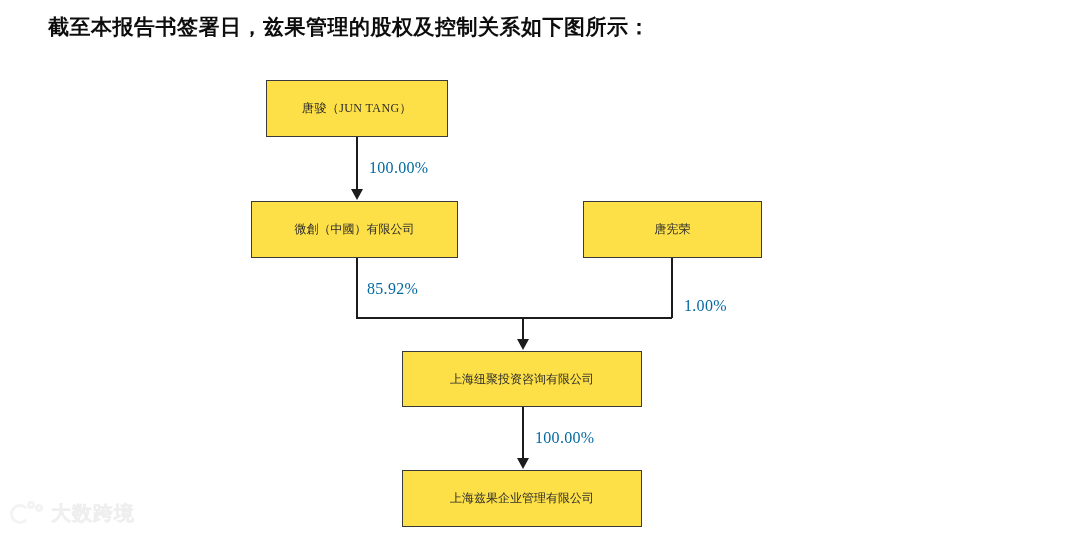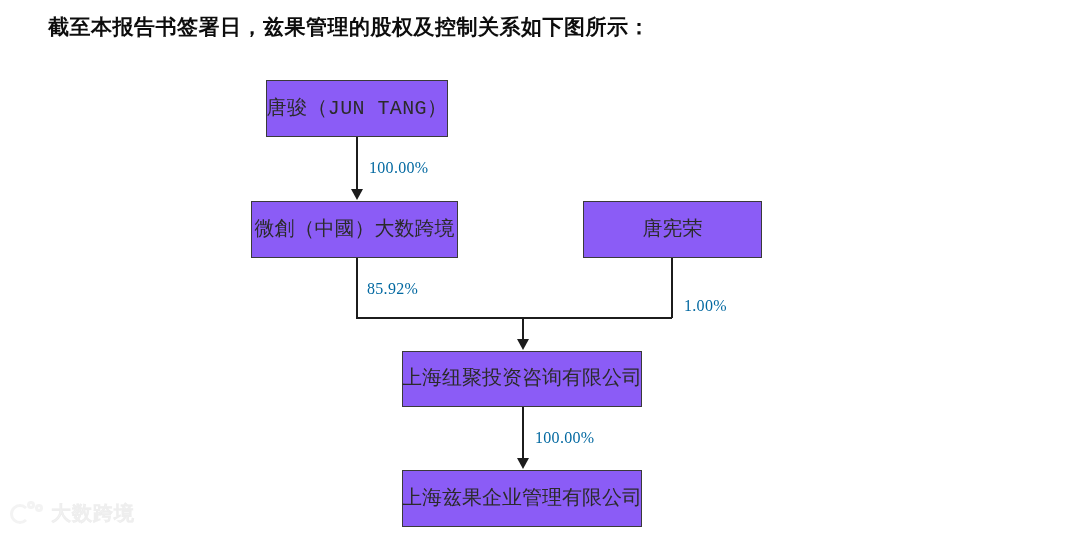--- a/index.html
+++ b/index.html
@@ -28,30 +28,29 @@
     font-weight: bold;
     letter-spacing: 0.5px;
     white-space: nowrap;
     color: #0d0d0d;
   }
 
   
   .node {
     position: absolute;
     border: 1.6px solid #3a3a3a;
-    background: #8b5cf6;
+    background: #fde047;
     display: flex;
     align-items: center;
     justify-content: center;
     text-align: center;
-    font-size: 20px;
+    font-size: 12px;
     color: #2b2b2b;
     line-height: 1.2;
     white-space: nowrap;
-    font-family: Liberation Mono, monospace;
   }
   .node.latin { letter-spacing: 0.4px; }
 
   #node-tangjun   { left: 266px; top: 80px;  width: 182px; height: 57px; }
   #node-weichuang { left: 251px; top: 201px; width: 207px; height: 57px; }
   #node-tangxr    { left: 583px; top: 201px; width: 179px; height: 57px; }
   #node-niuju     { left: 402px; top: 351px; width: 240px; height: 56px; }
   #node-ziguo     { left: 402px; top: 470px; width: 240px; height: 57px; }
 
   
@@ -148,21 +147,21 @@
 <div id="canvas">
 
   <div class="heading">截至本报告书签署日，兹果管理的股权及控制关系如下图所示：</div>
 
   <div class="node latin" id="node-tangjun">唐骏（JUN TANG）</div>
 
   <div class="vline" id="edge1-line"></div>
   <div class="arrowhead" id="edge1-arrow"></div>
   <div class="pct" id="pct-1">100.00%</div>
 
-  <div class="node" id="node-weichuang">微創（中國）大数跨境</div>
+  <div class="node" id="node-weichuang">微創（中國）有限公司</div>
 
   <div class="node" id="node-tangxr">唐宪荣</div>
 
   <div class="vline" id="edge2-line"></div>
   <div class="vline" id="edge3-line"></div>
   <div class="hline" id="edge23-bar"></div>
   <div class="vline" id="edge23-drop"></div>
   <div class="arrowhead" id="edge23-arrow"></div>
 
   <div class="pct" id="pct-99">85.92%</div>

